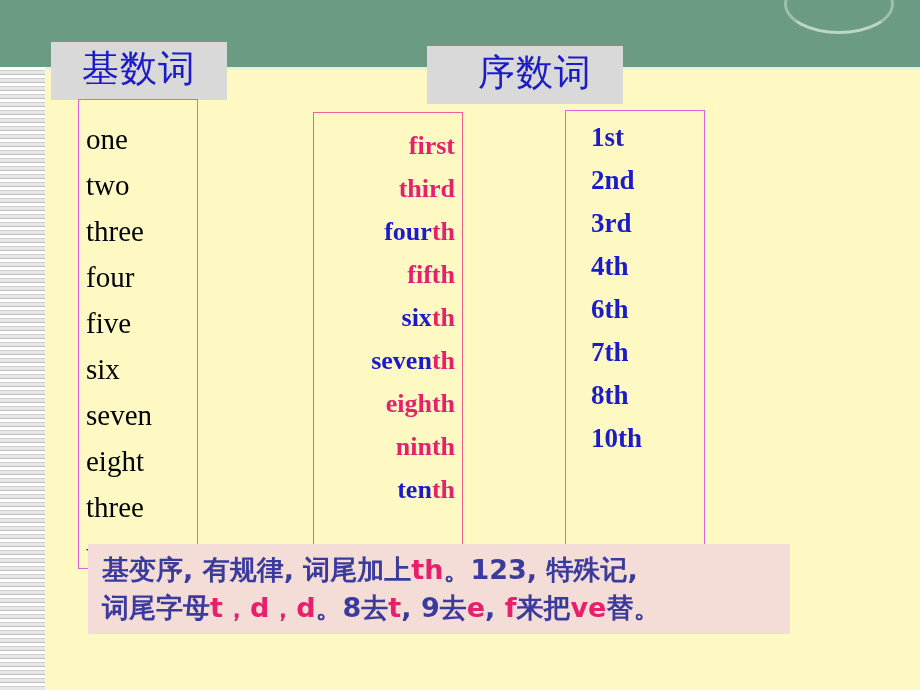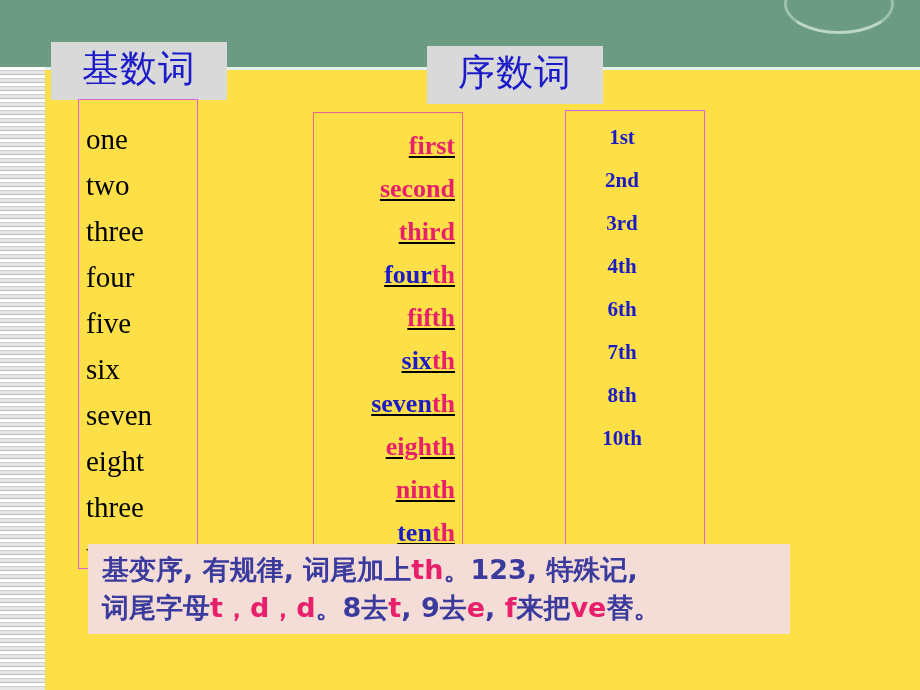--- a/index.html
+++ b/index.html
@@ -4,21 +4,21 @@
 <style>
   html, body {
     margin: 0;
     padding: 0;
     background: #ffffff;
   }
   #slide {
     position: relative;
     width: 920px;
     height: 690px;
-    background: #fde047;
+    background: #fef9c3;
     overflow: hidden;
     font-family: "Liberation Serif", "DejaVu Serif", serif;
   }
 
   
   .header-band {
     position: absolute;
     left: 0;
     top: 0;
     width: 920px;
@@ -84,20 +84,21 @@
     left: 51px;
     top: 42px;
     width: 176px;
     height: 58px;
   }
   #title-ordinal {
     left: 427px;
     top: 46px;
     width: 176px;
     height: 58px;
+    padding-left: 20px;
   }
 
   
   .list-box {
     position: absolute;
     border: 1.5px solid #e060e0;
     background: transparent;
     box-sizing: border-box;
   }
   #box-cardinal {
@@ -140,35 +141,35 @@
     position: absolute;
     left: 313px;
     top: 124px;
     width: 142px;
     font-size: 26px;
     font-weight: bold;
     line-height: 43px;
     text-align: right;
     font-family: "Liberation Serif", "DejaVu Serif", serif;
   }
-  .ordinal-list .w { display: block; white-space: nowrap; text-decoration: underline; }
+  .ordinal-list .w { display: block; white-space: nowrap; }
   .c-pink { color: #e8206c; }
   .c-blue { color: #1b1bc9; }
 
   
   .numeral-list {
     position: absolute;
-    left: 559px;
+    left: 591px;
     top: 116px;
     width: 126px;
     color: #1b1bc9;
-    font-size: 21px;
+    font-size: 27px;
     font-weight: bold;
     line-height: 43px;
-    text-align: center;
+    text-align: left;
     font-family: "Liberation Serif", "DejaVu Serif", serif;
   }
   .numeral-list .w { display: block; }
 
   
   #note-box {
     position: absolute;
     left: 88px;
     top: 544px;
     width: 702px;
@@ -217,21 +218,20 @@
       <span class="w">five</span>
       <span class="w">six</span>
       <span class="w">seven</span>
       <span class="w">eight</span>
       <span class="w">three</span>
       <span class="w">ten</span>
     </div>
 
   <div class="ordinal-list" id="ordinal-list">
       <span class="w"><span class="c-pink">first</span></span>
-      <span class="w"><span class="c-pink">second</span></span>
       <span class="w"><span class="c-pink">third</span></span>
       <span class="w"><span class="c-blue">four</span><span class="c-pink">th</span></span>
       <span class="w"><span class="c-pink">fifth</span></span>
       <span class="w"><span class="c-blue">six</span><span class="c-pink">th</span></span>
       <span class="w"><span class="c-blue">seven</span><span class="c-pink">th</span></span>
       <span class="w"><span class="c-pink">eighth</span></span>
       <span class="w"><span class="c-pink">ninth</span></span>
       <span class="w"><span class="c-blue">ten</span><span class="c-pink">th</span></span>
     </div>
 

